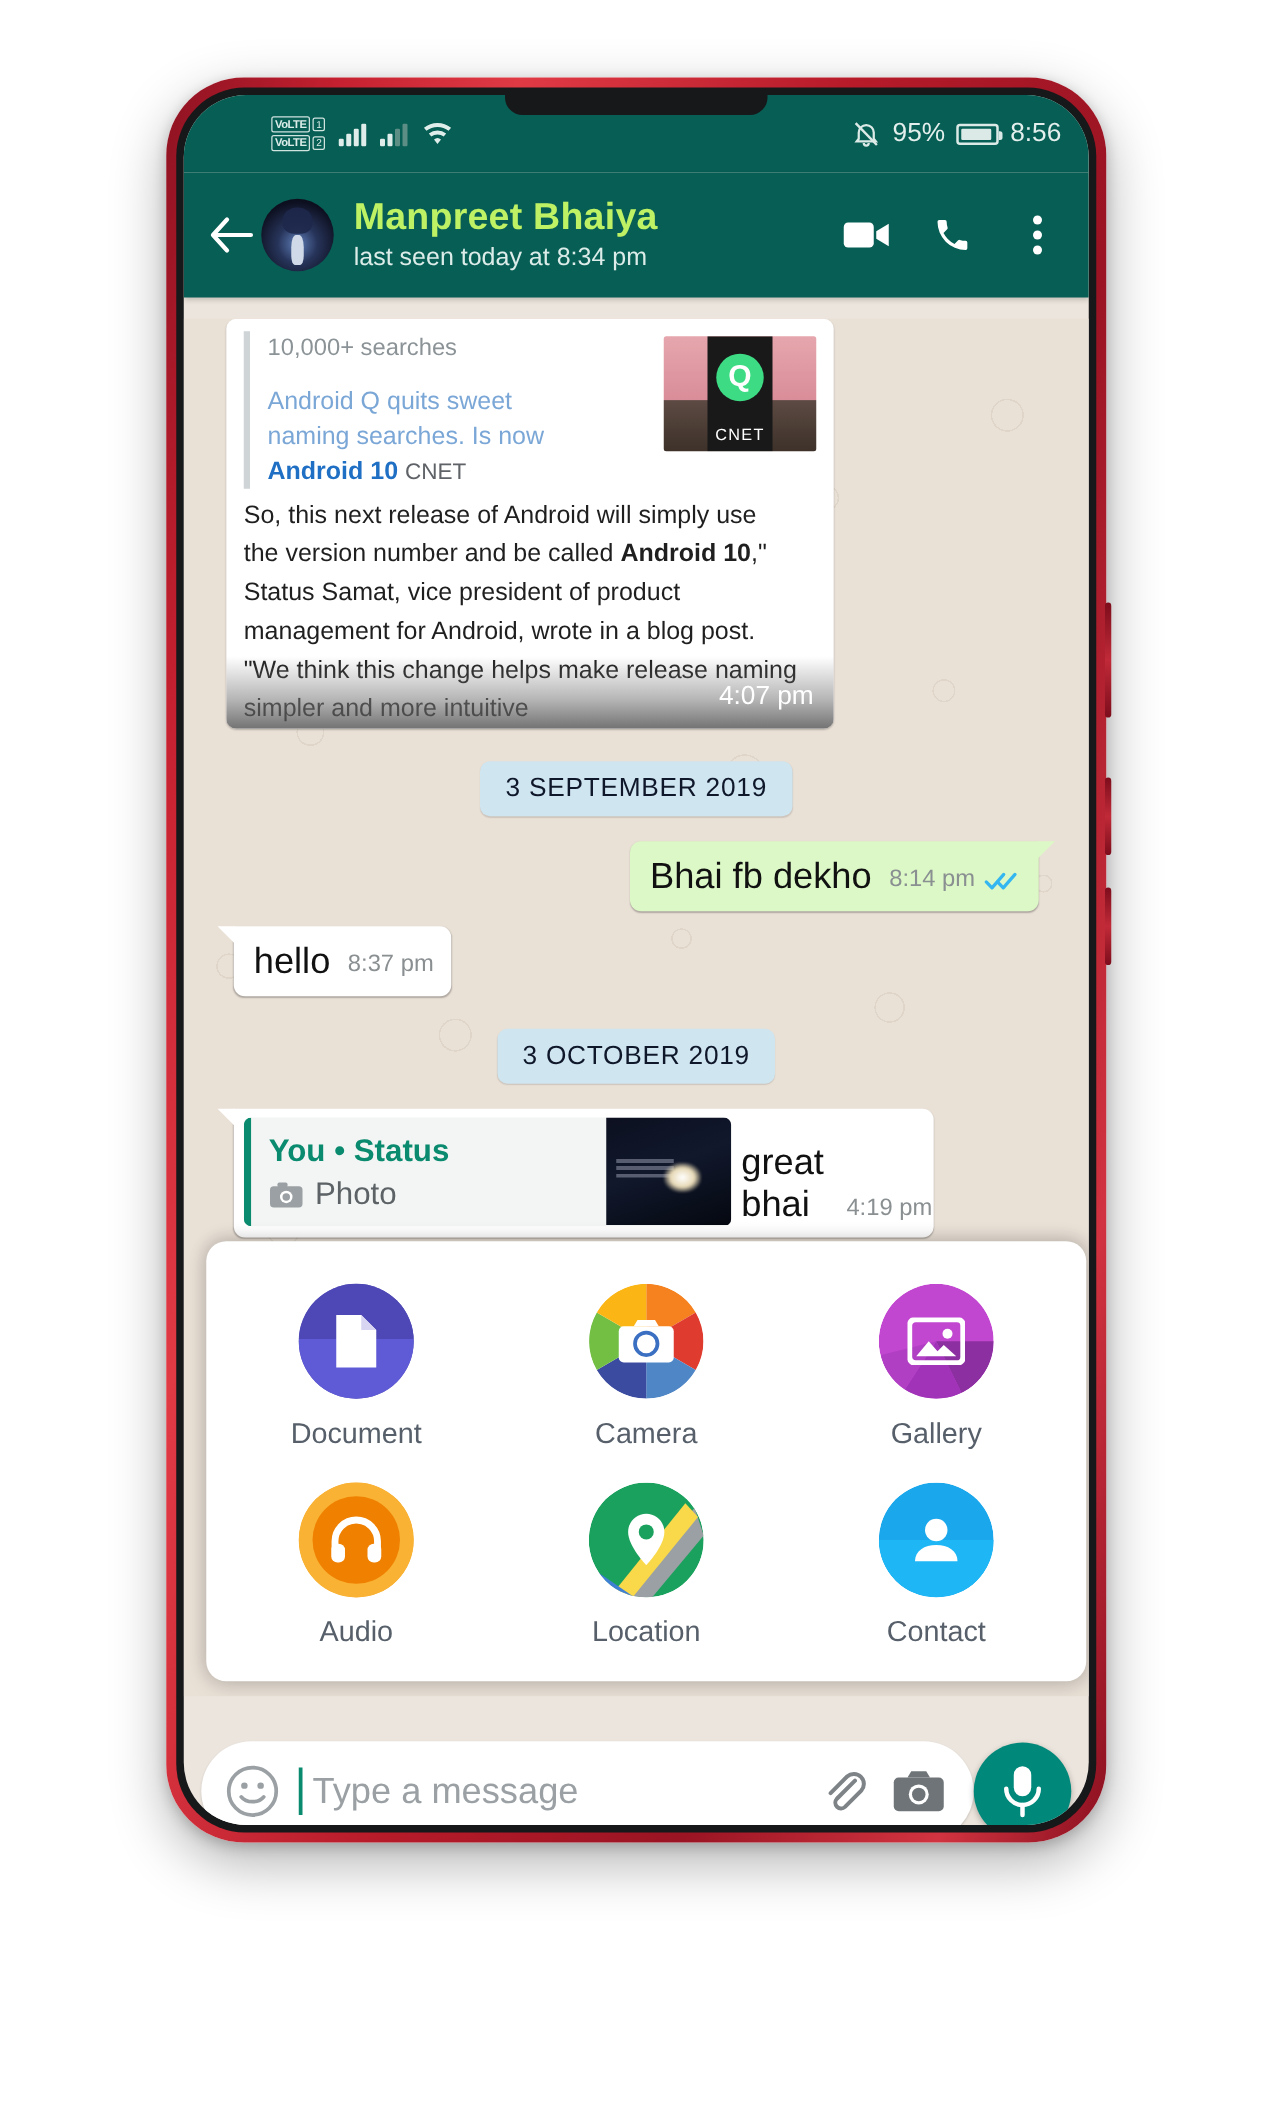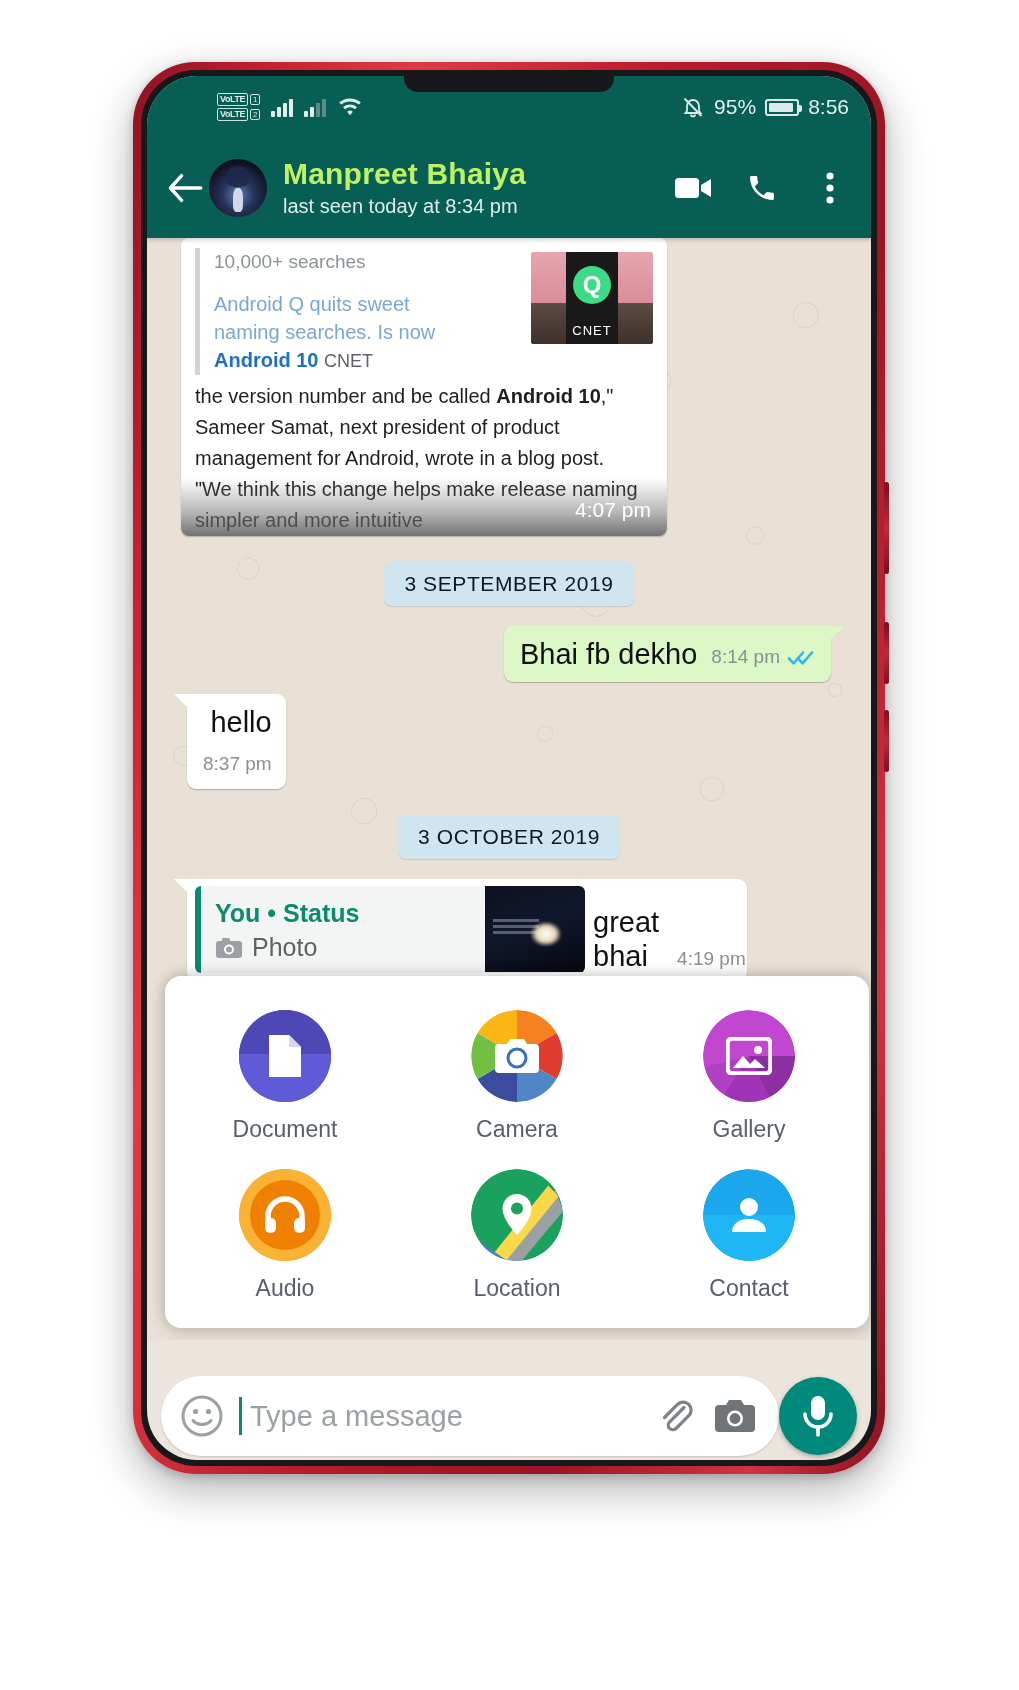--- a/index.html
+++ b/index.html
@@ -93,20 +93,21 @@
   .titlewrap { margin-left: 16px; display: flex; flex-direction: column; justify-content: center; }
   .chat-title { color:#bef264; font-size: 30px; font-weight: bold; line-height: 34px; letter-spacing: .2px;}
   .chat-sub { color:#dbece9; font-size: 20px; line-height: 26px; margin-top: 2px;}
   .appbar-actions { margin-left: auto; display:flex; align-items:center; gap: 26px; }
   .ab-icon { width: 42px; height: 42px; display:flex; align-items:center; justify-content:center; }
 
   
   .chat {
     position: relative; height: 1102px; overflow: hidden;
     background-color: #e9e0d6;
+    margin-top: 17px;
   }
   .chat-pattern {
     position: absolute; inset: 0; opacity: .30;
     background-image:
       radial-gradient(circle at 8% 6%, transparent 11px, #cbbca9 11px, #cbbca9 12.3px, transparent 12.3px),
       radial-gradient(circle at 27% 17%, transparent 7px, #cbbca9 7px, #cbbca9 8.2px, transparent 8.2px),
       radial-gradient(circle at 49% 4%, transparent 13px, #cbbca9 13px, #cbbca9 14.2px, transparent 14.2px),
       radial-gradient(circle at 71% 13%, transparent 9px, #cbbca9 9px, #cbbca9 10.2px, transparent 10.2px),
       radial-gradient(circle at 91% 7%, transparent 12px, #cbbca9 12px, #cbbca9 13.2px, transparent 13.2px),
       radial-gradient(circle at 14% 30%, transparent 10px, #cbbca9 10px, #cbbca9 11.2px, transparent 11.2px),
@@ -185,21 +186,21 @@
   .row { display: flex; margin-bottom: 12px; }
   .row.out { justify-content: flex-end; }
   .row.in { justify-content: flex-start; }
   .bubble {
     position: relative; max-width: 560px; border-radius: 9px;
     box-shadow: 0 1px 1.2px rgba(0,0,0,.25);
     padding: 11px 14px 11px 16px;
     display: flex; align-items: flex-end; gap: 14px;
   }
   .bubble.out { background: #dcf8c6; margin-right: 22px; border-top-right-radius: 0; }
-  .bubble.in  { background: #ffffff; margin-left: 22px; border-top-left-radius: 0; flex-direction: column; }
+  .bubble.in  { background: #ffffff; margin-left: 22px; border-top-left-radius: 0; }
   .bubble.out::after {
     content: ""; position: absolute; right: -13px; top: 0;
     border-width: 0 0 14px 14px; border-style: solid;
     border-color: transparent transparent transparent #dcf8c6;
   }
   .bubble.in::after {
     content: ""; position: absolute; left: -13px; top: 0;
     border-width: 0 14px 14px 0; border-style: solid;
     border-color: transparent #ffffff transparent transparent;
   }
@@ -382,24 +383,25 @@
                 </div>
               </div>
               <div class="news-thumb">
                 <div class="phone"></div>
                 <div class="qlogo">Q</div>
                 <div class="cnet">CNET</div>
               </div>
             </div>
           </div>
           <div class="news-body">
+            <div>So, this next release of Android will simply use</div>
             <div>
               <span>the version number and be called </span><b>Android 10</b><span>,"</span>
             </div>
-            <div>Sameer Samat, next president of product</div>
+            <div>Status Samat, vice president of product</div>
             <div>management for Android, wrote in a blog post.</div>
             <div>"We think this change helps make release naming</div>
             <div>simpler and more intuitive</div>
           </div>
           <div class="news-fade"></div>
           <div class="news-time">4:07 pm</div>
         </div>
 
         <div class="date-row">
           <div class="date-chip">3 SEPTEMBER 2019</div>

